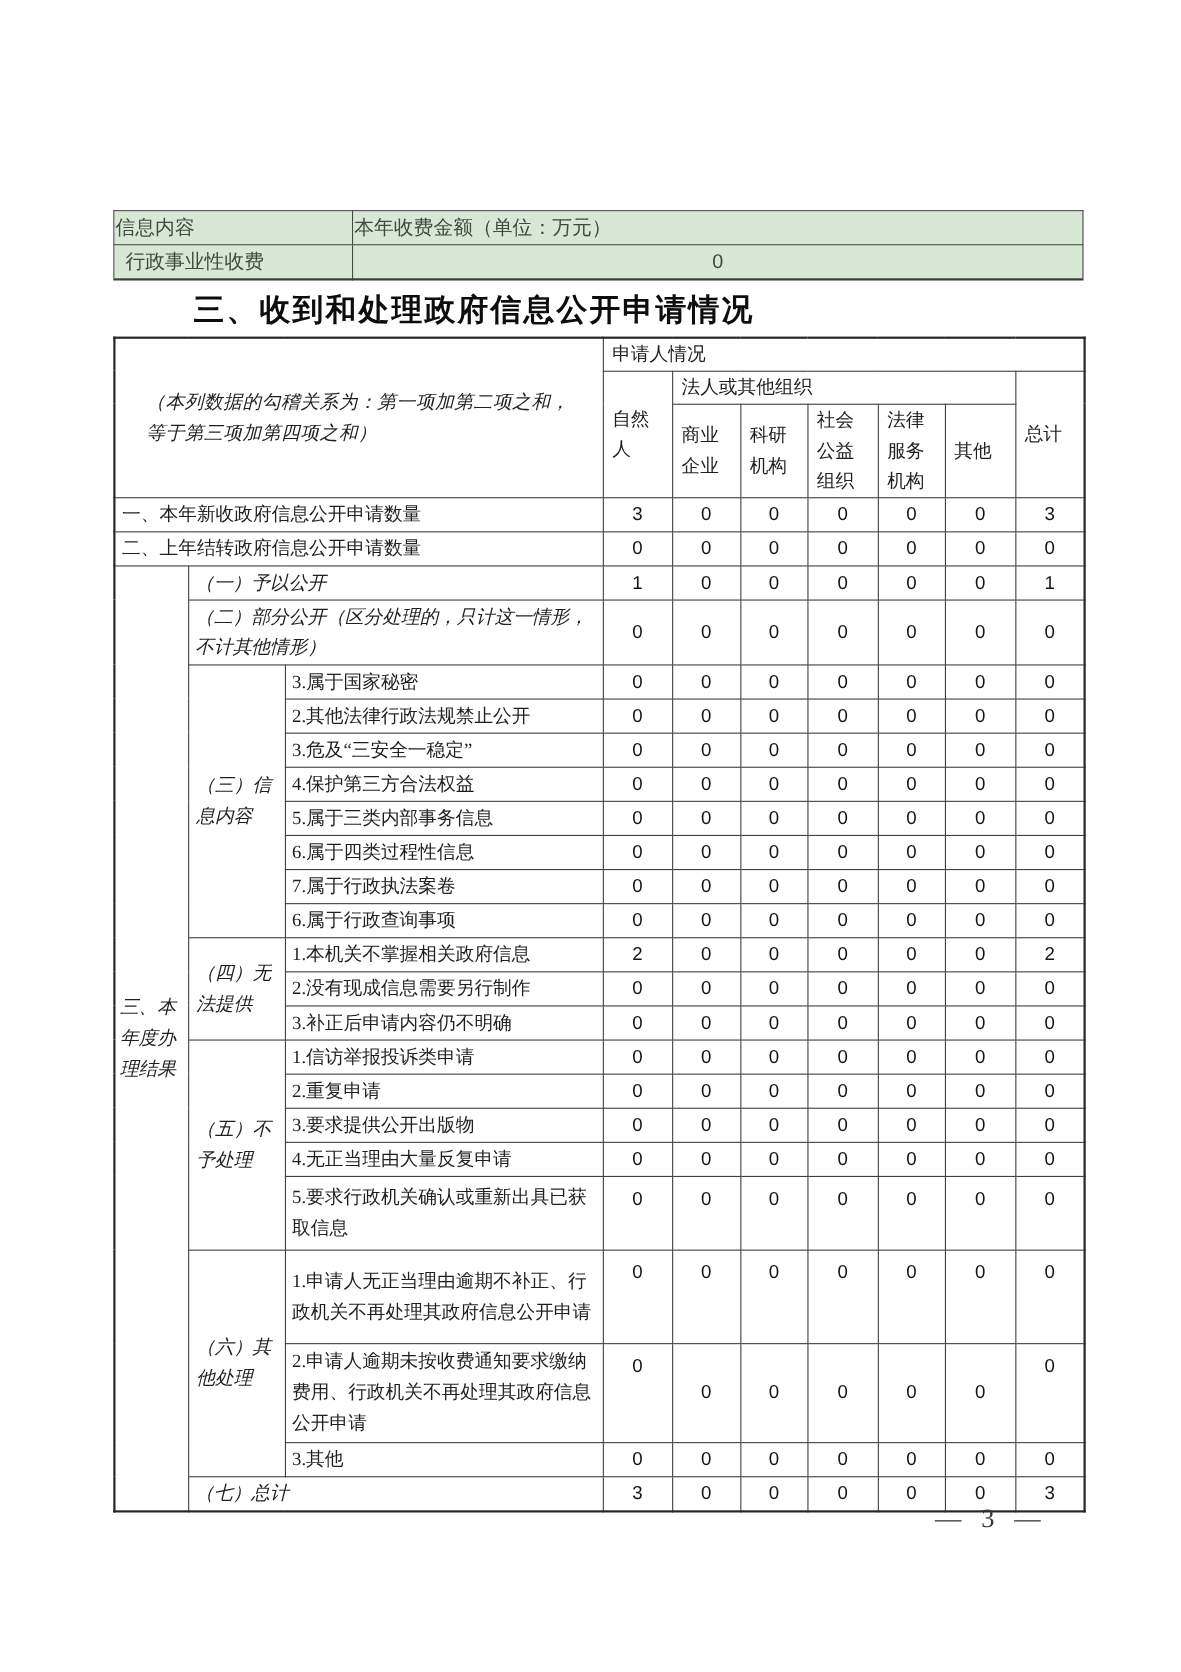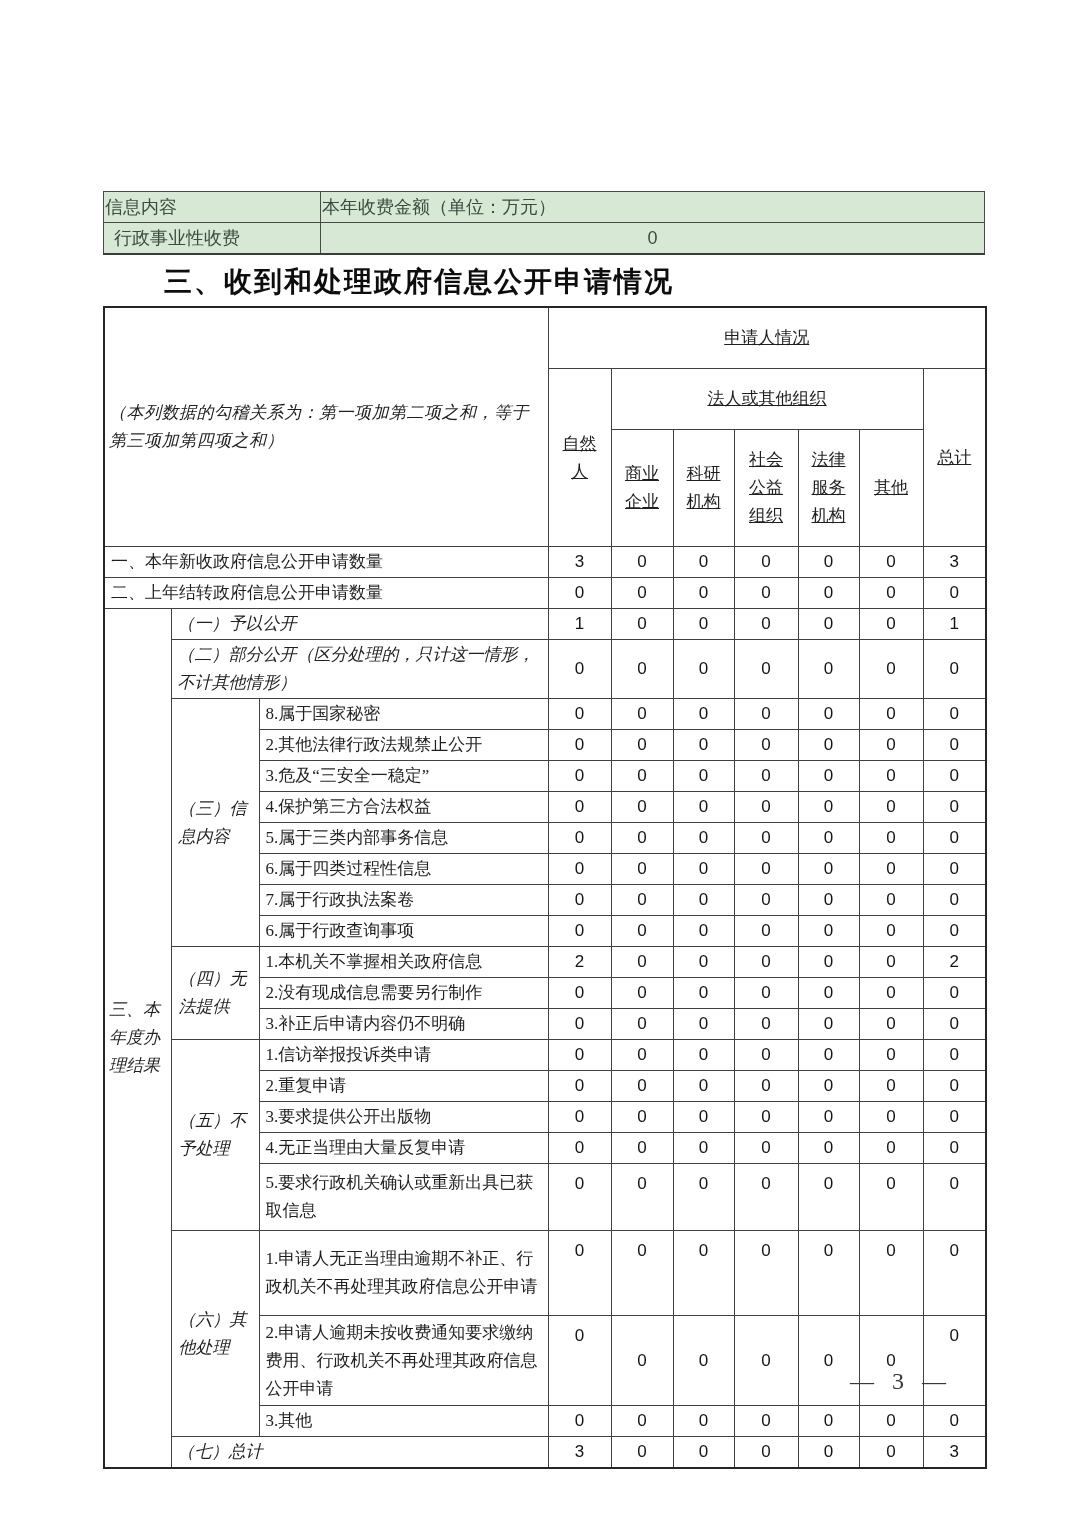--- a/index.html
+++ b/index.html
@@ -39,21 +39,21 @@
   .fee-label { text-align: left; padding-left: 10px; }
   .fee-value {
     text-align: center;
     font-family: "Liberation Sans", sans-serif;
     font-size: 19px;
     color: #111111;
   }
 
   
   .section-title {
-    position: absolute; left: 164px; top: 263px;
+    position: absolute; left: 176px; top: 263px;
     font-family: "Liberation Sans", sans-serif;
     font-weight: 700;
     font-size: 28px;
     letter-spacing: 2px;
     color: #0d0d0d;
     white-space: nowrap;
   }
 
   
   .apply-table {
@@ -67,28 +67,26 @@
     border: 1px solid #404040;
     font-size: 17px;
     line-height: 28px;
     vertical-align: middle;
     word-break: break-all;
   }
   .apply-table thead tr.h-row1 { height: 30px; }
   .apply-table thead tr.h-row2 { height: 30px; }
   .apply-table thead tr.h-row3 { height: 82px; }
   .hcell {
-    text-align: center;
-    padding: 16px 8px;
+    padding: 0 8px;
     line-height: 26px;
-    text-decoration: underline;
   }
   .note {
     text-align: left;
-    padding: 4px 4px;
+    padding: 4px 28px;
     line-height: 35px;
     letter-spacing: 0.5px;
   }
   .kai { font-style: italic; }
 
   .cell-label {
     text-align: left;
     padding: 1px 6px;
   }
   .cell-section {
@@ -212,21 +210,21 @@
           <td class="cell-num">0</td>
           <td class="cell-num">0</td>
           <td class="cell-num">0</td>
           <td class="cell-num">0</td>
           <td class="cell-num">0</td>
           <td class="cell-num">0</td>
           <td class="cell-num">0</td>
         </tr>
         <tr>
           <td rowspan="8" class="cell-group kai">（三）信息内容</td>
-          <td class="cell-label">8.属于国家秘密</td>
+          <td class="cell-label">3.属于国家秘密</td>
           <td class="cell-num">0</td>
           <td class="cell-num">0</td>
           <td class="cell-num">0</td>
           <td class="cell-num">0</td>
           <td class="cell-num">0</td>
           <td class="cell-num">0</td>
           <td class="cell-num">0</td>
         </tr>
         <tr>
           <td class="cell-label">2.其他法律行政法规禁止公开</td>

